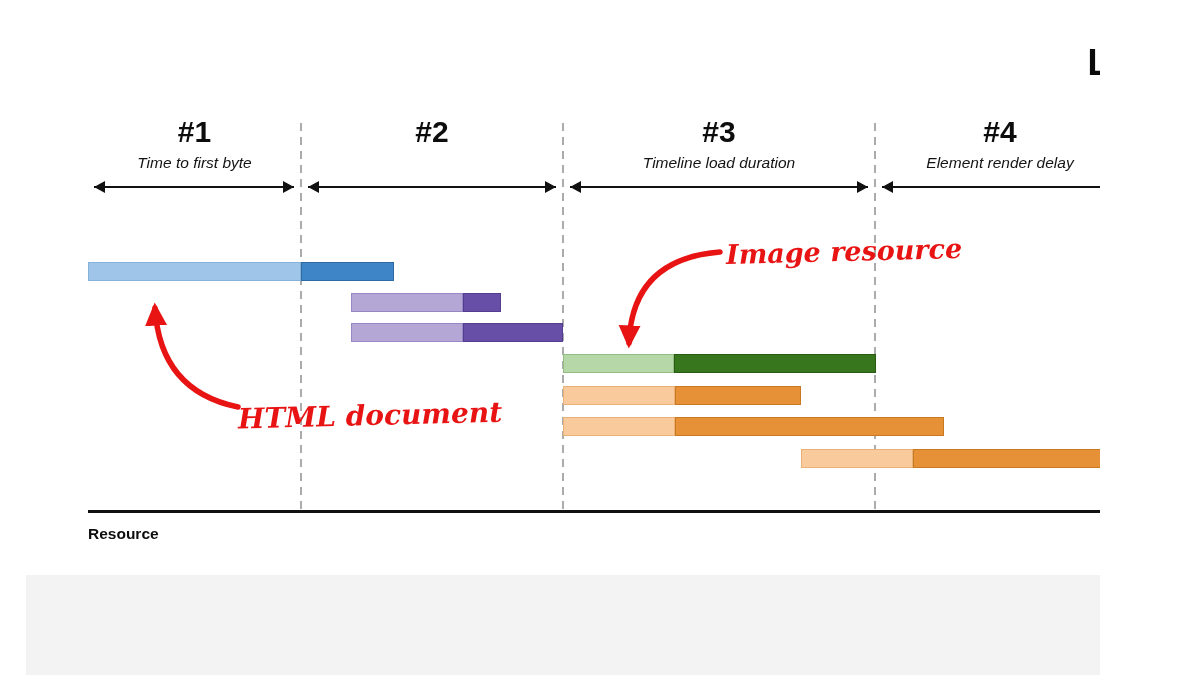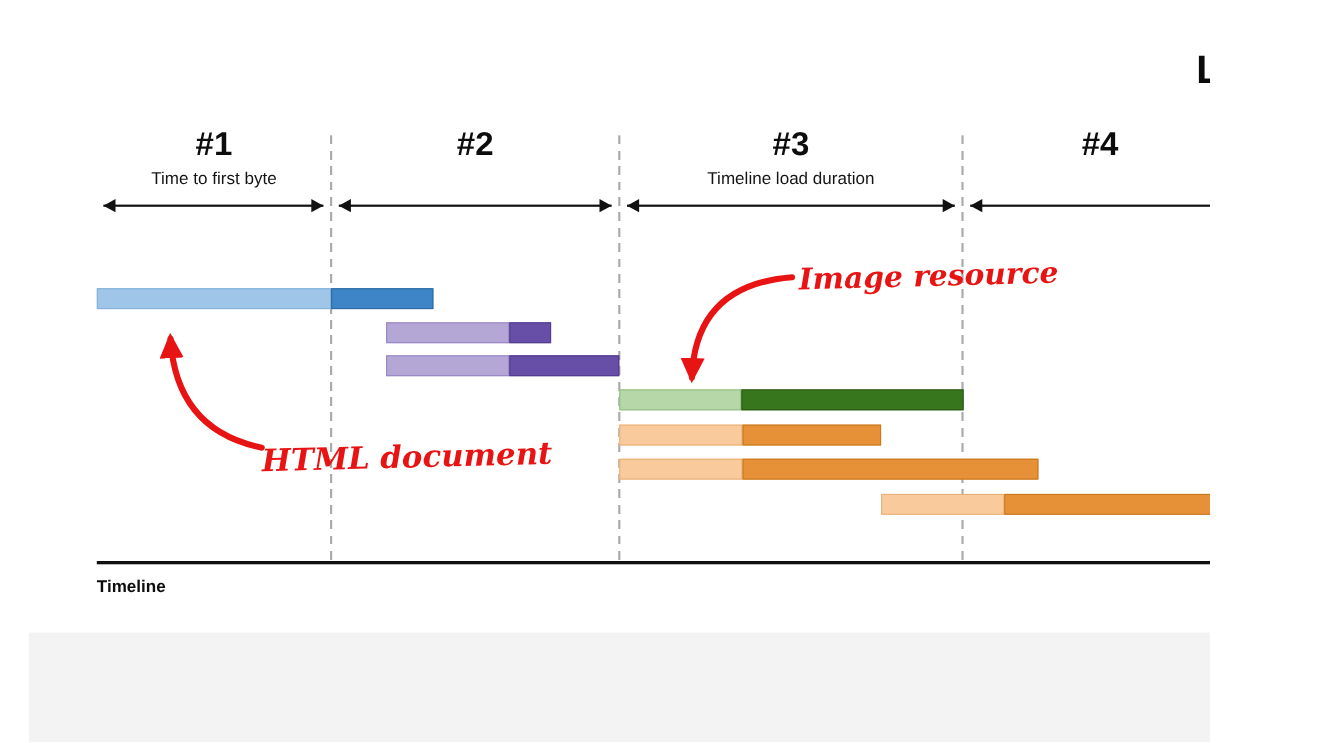--- a/index.html
+++ b/index.html
@@ -21,21 +21,21 @@
     background:repeating-linear-gradient(to bottom,var(--lcp-blue,#3c78d8) 0 9px,transparent 9px 16px);
   }
   
   .separator{
     position:absolute;top:123px;width:2px;height:389px;
     background:repeating-linear-gradient(to bottom,var(--sep-gray,#ababab) 0 8px,transparent 8px 14px);
   }
   
   .phase{position:absolute;top:116px;text-align:center;}
   .phase-number{font-size:30px;font-weight:700;line-height:32px;color:#0d0d0d;}
-  .phase-label{font-size:15.5px;font-weight:400;margin-top:6px;color:#141414;}
+  .phase-label{font-size:15.5px;font-weight:400;margin-top:6px;color:#141414;font-style:italic;}
   .phase-arrow{position:absolute;top:186px;height:2px;background:#111;}
   .phase-arrow::before{
     content:"";position:absolute;left:0;top:-5px;width:0;height:0;
     border-top:6px solid transparent;border-bottom:6px solid transparent;border-right:11px solid #111;
   }
   .phase-arrow::after{
     content:"";position:absolute;right:0;top:-5px;width:0;height:0;
     border-top:6px solid transparent;border-bottom:6px solid transparent;border-left:11px solid #111;
   }
   
@@ -95,20 +95,21 @@
     <div class="phase" style="left: 537px; width: 312px;">
       <div class="phase-number">#3</div>
       <div class="phase-label">Timeline load duration</div>
     </div>
     <div class="phase-arrow" style="left: 544px; width: 298px;"></div>
   </div>
 
   <div>
     <div class="phase" style="left: 849px; width: 250px;">
       <div class="phase-number">#4</div>
+      <div class="phase-label">Element render delay</div>
     </div>
     <div class="phase-arrow" style="left: 856px; width: 236px;"></div>
   </div>
 </div>
   <div id="bars">
   <div class="bar-seg" style="left: 62px; top: 262px; width: 213px; background: rgb(159, 197, 232); border-color: rgb(132, 178, 217);"></div>
 
   <div class="bar-seg" style="left: 275px; top: 262px; width: 93px; background: rgb(61, 133, 198); border-color: rgb(46, 107, 163);"></div>
 
   <div class="bar-seg" style="left: 325px; top: 293px; width: 112px; background: rgb(180, 167, 214); border-color: rgb(151, 135, 196);"></div>
@@ -144,21 +145,21 @@
     </defs>
     <path d="M 212 407 Q 134 391 129 308" fill="none" stroke="#e81414" stroke-width="5.5" stroke-linecap="round" marker-end="url(#redhead)"></path>
     <path d="M 694 252 Q 606 259 603 343" fill="none" stroke="#e81414" stroke-width="5.5" stroke-linecap="round" marker-end="url(#redhead)"></path>
   </svg>
 
   <div class="annotation html-doc">HTML document</div>
   <div class="annotation img-res">Image resource</div>
 
   <div class="axis-line"></div>
   <div class="axis-head"></div>
-  <div class="axis-label">Timeline</div>
+  <div class="axis-label">Resource</div>
 
   <div class="legend-band">
     <div id="legend-items">
   
 
   
 
   
 
   

